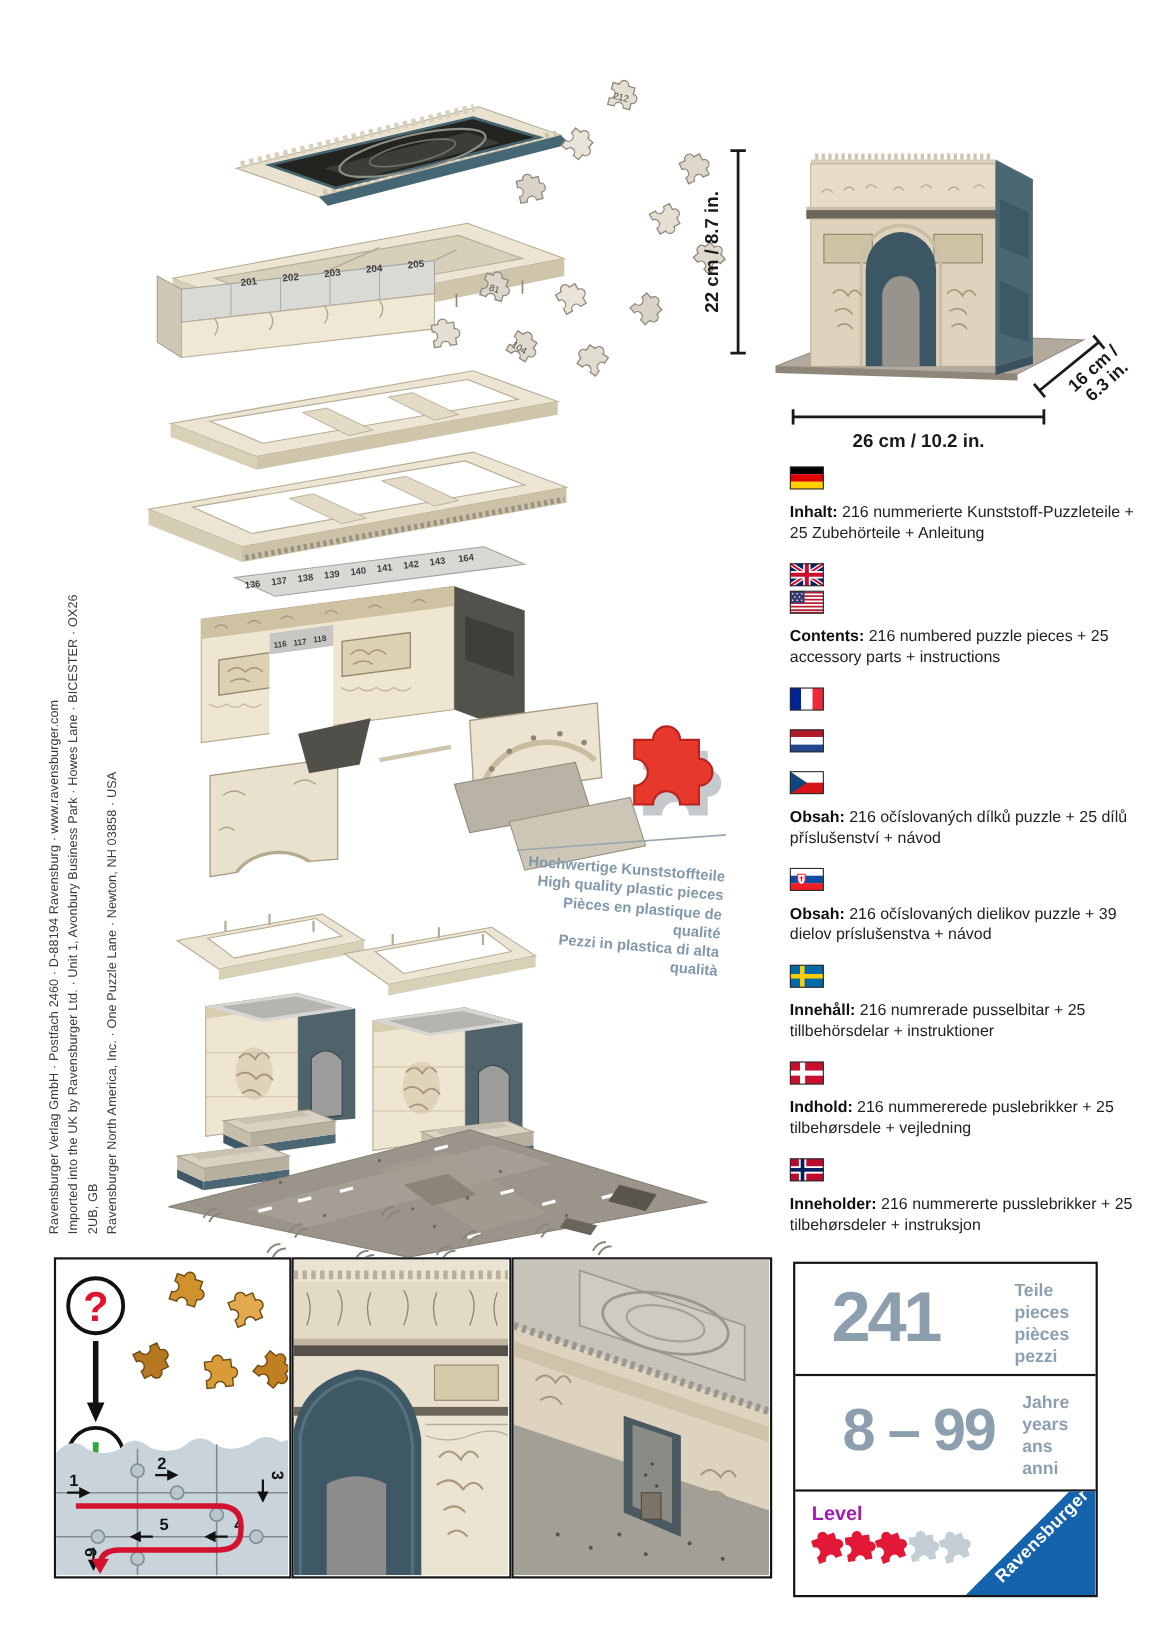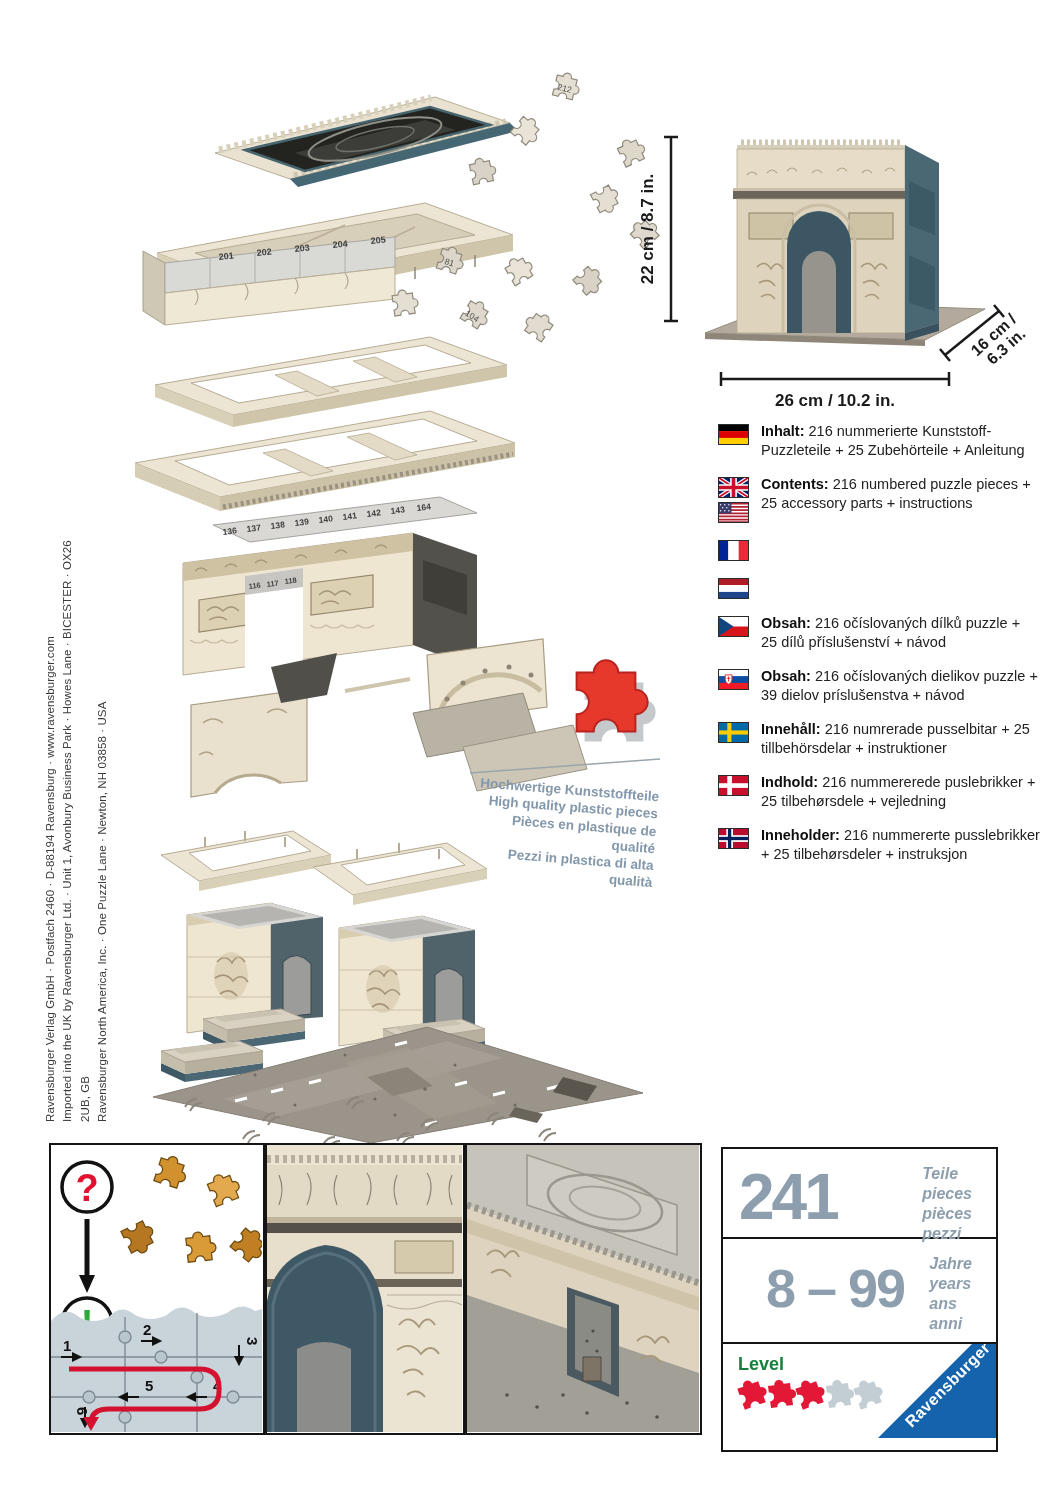--- a/index.html
+++ b/index.html
@@ -8,42 +8,42 @@
   
   .colophon{position:absolute;left:42px;top:1122px;width:600px;
             transform:rotate(-90deg);transform-origin:0 0;
             font-size:11.5px;line-height:1.5;color:#3b3b3b;letter-spacing:.1px;}
   
   .quality-text{position:absolute;left:470px;top:781px;width:186px;text-align:right;
                 transform:rotate(4.5deg);font-weight:700;font-size:13.5px;line-height:1.28;
                 color:#8398ab;}
   
   .contents{position:absolute;left:718px;top:422px;width:322px;}
-  .entry{display:flex;gap:12px;margin-bottom:15px;}
+  .entry{display:flex;gap:12px;margin-bottom:15px;flex-direction:column;}
   .flags{display:flex;flex-direction:column;gap:4px;padding-top:2px;flex:none;}
   .flag{width:31px;height:21px;outline:1.6px solid #2b2b2b;outline-offset:-1px;display:block;}
   .etext{margin:0;font-size:14.5px;line-height:1.31;color:#222;}
   .etext b{color:#0f0f0f;}
   
   .panel{position:absolute;border:2.5px solid #151515;background:#fff;box-sizing:border-box;}
   .panel svg{display:block;}
   
   .infobox{position:absolute;left:721px;top:1147px;width:277px;height:305px;
            border:2.5px solid #151515;box-sizing:border-box;background:#fff;}
   .ibrow{display:flex;box-sizing:border-box;}
-  .row-pieces{height:88px;}
+  .row-pieces{height:100px;padding-left:17px;}
   .row-age{height:105px;border-top:2.5px solid #151515;}
   .row-level{height:94px;border-top:2.5px solid #151515;position:relative;overflow:hidden;
              display:block;}
   .bignum{font-weight:700;color:#8d9fae;line-height:.95;padding:18px 0 0 16px;letter-spacing:-3px;}
   .num-241{font-size:64px;}
   .num-age{font-size:54px;letter-spacing:-2px;padding-top:24px;padding-left:43px;}
   .ibl{margin-left:auto;margin-right:24px;padding-top:15px;font-size:16px;font-weight:700;
-       color:#8d9fae;line-height:1.25;font-style:italic;}
-  .level-label{font-size:18px;font-weight:700;color:#15803d;padding:10px 0 0 15px;}
+       color:#8d9fae;line-height:1.25;}
+  .level-label{font-size:18px;font-weight:700;color:#a21caf;padding:10px 0 0 15px;}
   .level-pieces{display:flex;margin:2px 0 0 10px;}
   .lvl{width:37px;height:37px;margin-right:-8px;}
   .corner{position:absolute;right:0;bottom:0;width:118px;height:118px;
           background:#1563ac;clip-path:polygon(100% 0,100% 100%,0 100%);}
   .rv{position:absolute;left:6px;top:56px;width:128px;text-align:center;
       transform:rotate(-45deg);color:#fff;font-weight:700;font-size:16px;letter-spacing:.4px;
       white-space:nowrap;}
 </style>
 </head>
 <body>

